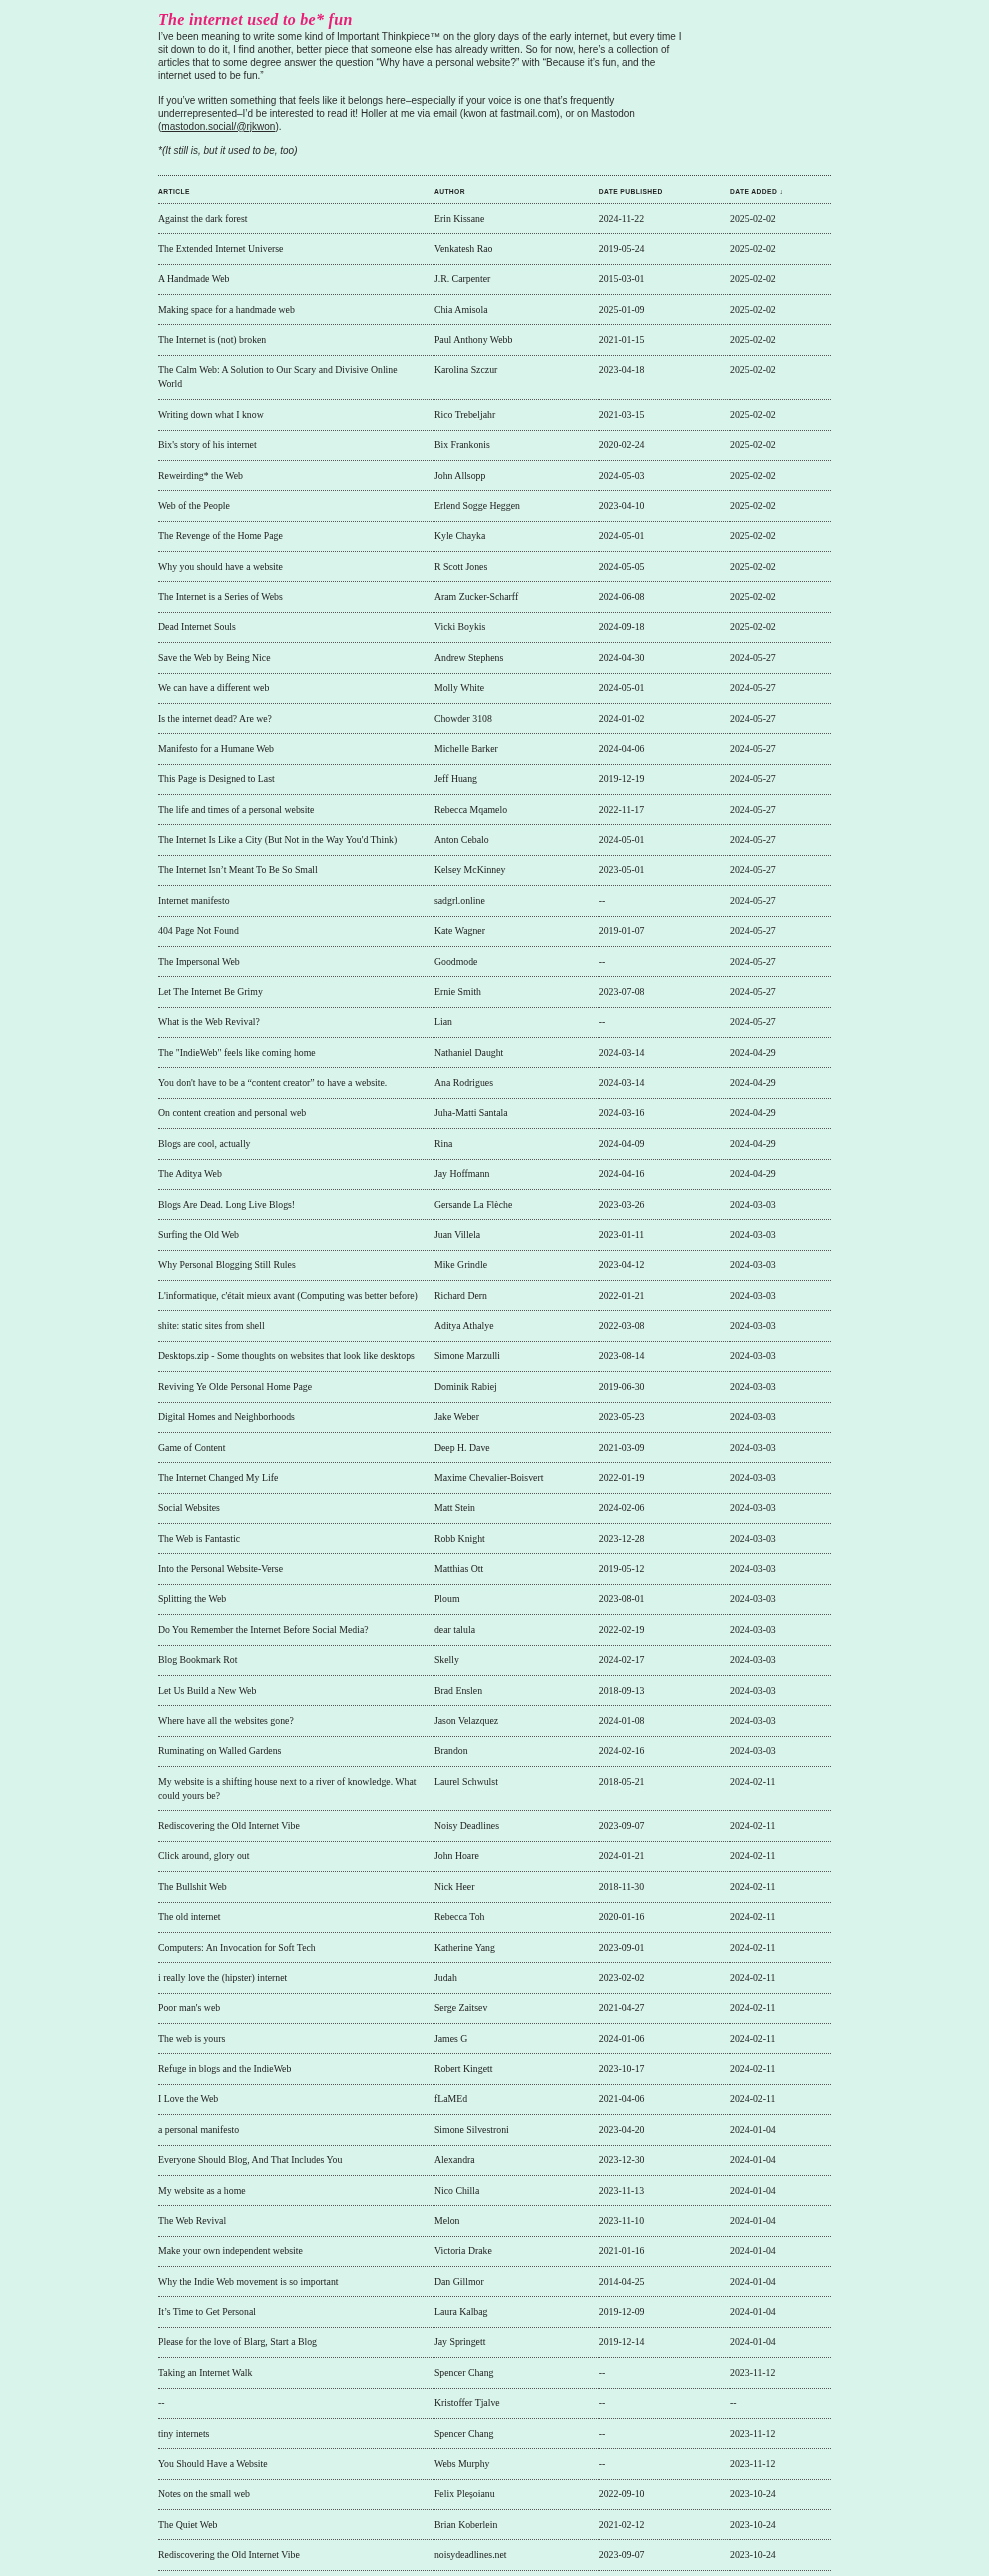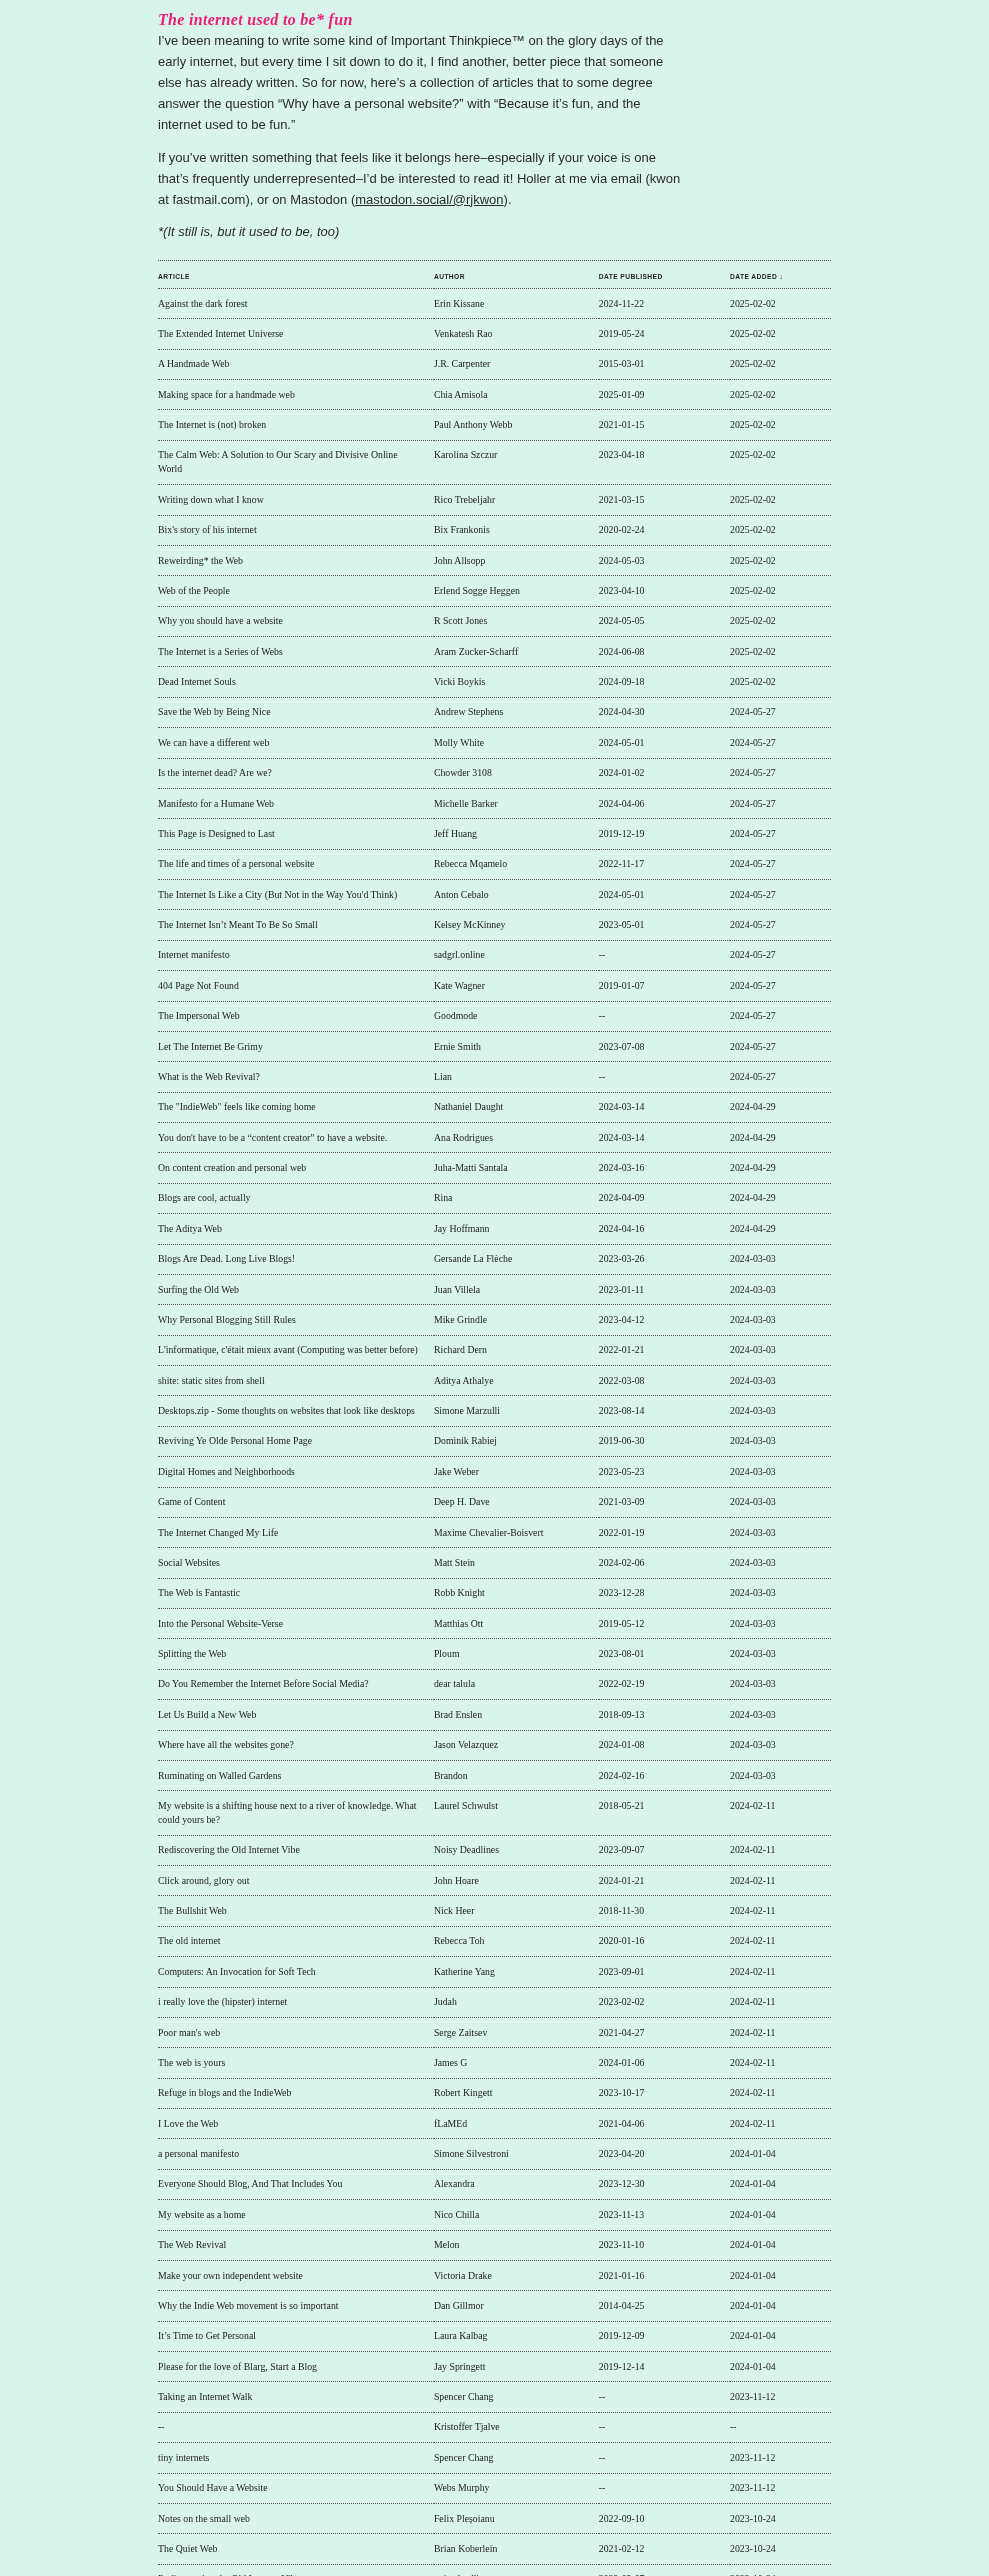--- a/index.html
+++ b/index.html
@@ -19,22 +19,22 @@
     font-family: "Liberation Serif", serif;
     font-style: italic;
     font-weight: bold;
     font-size: 16px;
     color: #ea1e77;
     margin: 0 0 1px 0;
     letter-spacing: 0.3px;
   }
   .intro { max-width: 526px; }
   .intro p {
-    font-size: 13px;
-    line-height: 21px;
+    font-size: 10px;
+    line-height: 13px;
     margin: 0 0 11.3px 0;
     color: #2b2b2b;
   }
   .intro p.note {
     font-style: italic;
     margin-bottom: 16px;
   }
   .intro a, .footer a {
     color: #2b2b2b;
     text-decoration: underline;
@@ -174,20 +174,26 @@
     <td>2025-02-02</td>
   </tr>
 
   <tr>
     <td><span class="article-link">Web of the People</span></td>
     <td>Erlend Sogge Heggen</td>
     <td>2023-04-10</td>
     <td>2025-02-02</td>
   </tr>
 
+  <tr>
+    <td><span class="article-link">The Revenge of the Home Page</span></td>
+    <td>Kyle Chayka</td>
+    <td>2024-05-01</td>
+    <td>2025-02-02</td>
+  </tr>
 
   <tr>
     <td><span class="article-link">Why you should have a website</span></td>
     <td>R Scott Jones</td>
     <td>2024-05-05</td>
     <td>2025-02-02</td>
   </tr>
 
   <tr>
     <td><span class="article-link">The Internet is a Series of Webs</span></td>
@@ -427,20 +433,26 @@
     <td>2024-03-03</td>
   </tr>
 
   <tr>
     <td><span class="article-link">Do You Remember the Internet Before Social Media?</span></td>
     <td>dear talula</td>
     <td>2022-02-19</td>
     <td>2024-03-03</td>
   </tr>
 
+  <tr>
+    <td><span class="article-link">Blog Bookmark Rot</span></td>
+    <td>Skelly</td>
+    <td>2024-02-17</td>
+    <td>2024-03-03</td>
+  </tr>
 
   <tr>
     <td><span class="article-link">Let Us Build a New Web</span></td>
     <td>Brad Enslen</td>
     <td>2018-09-13</td>
     <td>2024-03-03</td>
   </tr>
 
   <tr>
     <td><span class="article-link">Where have all the websites gone?</span></td>

